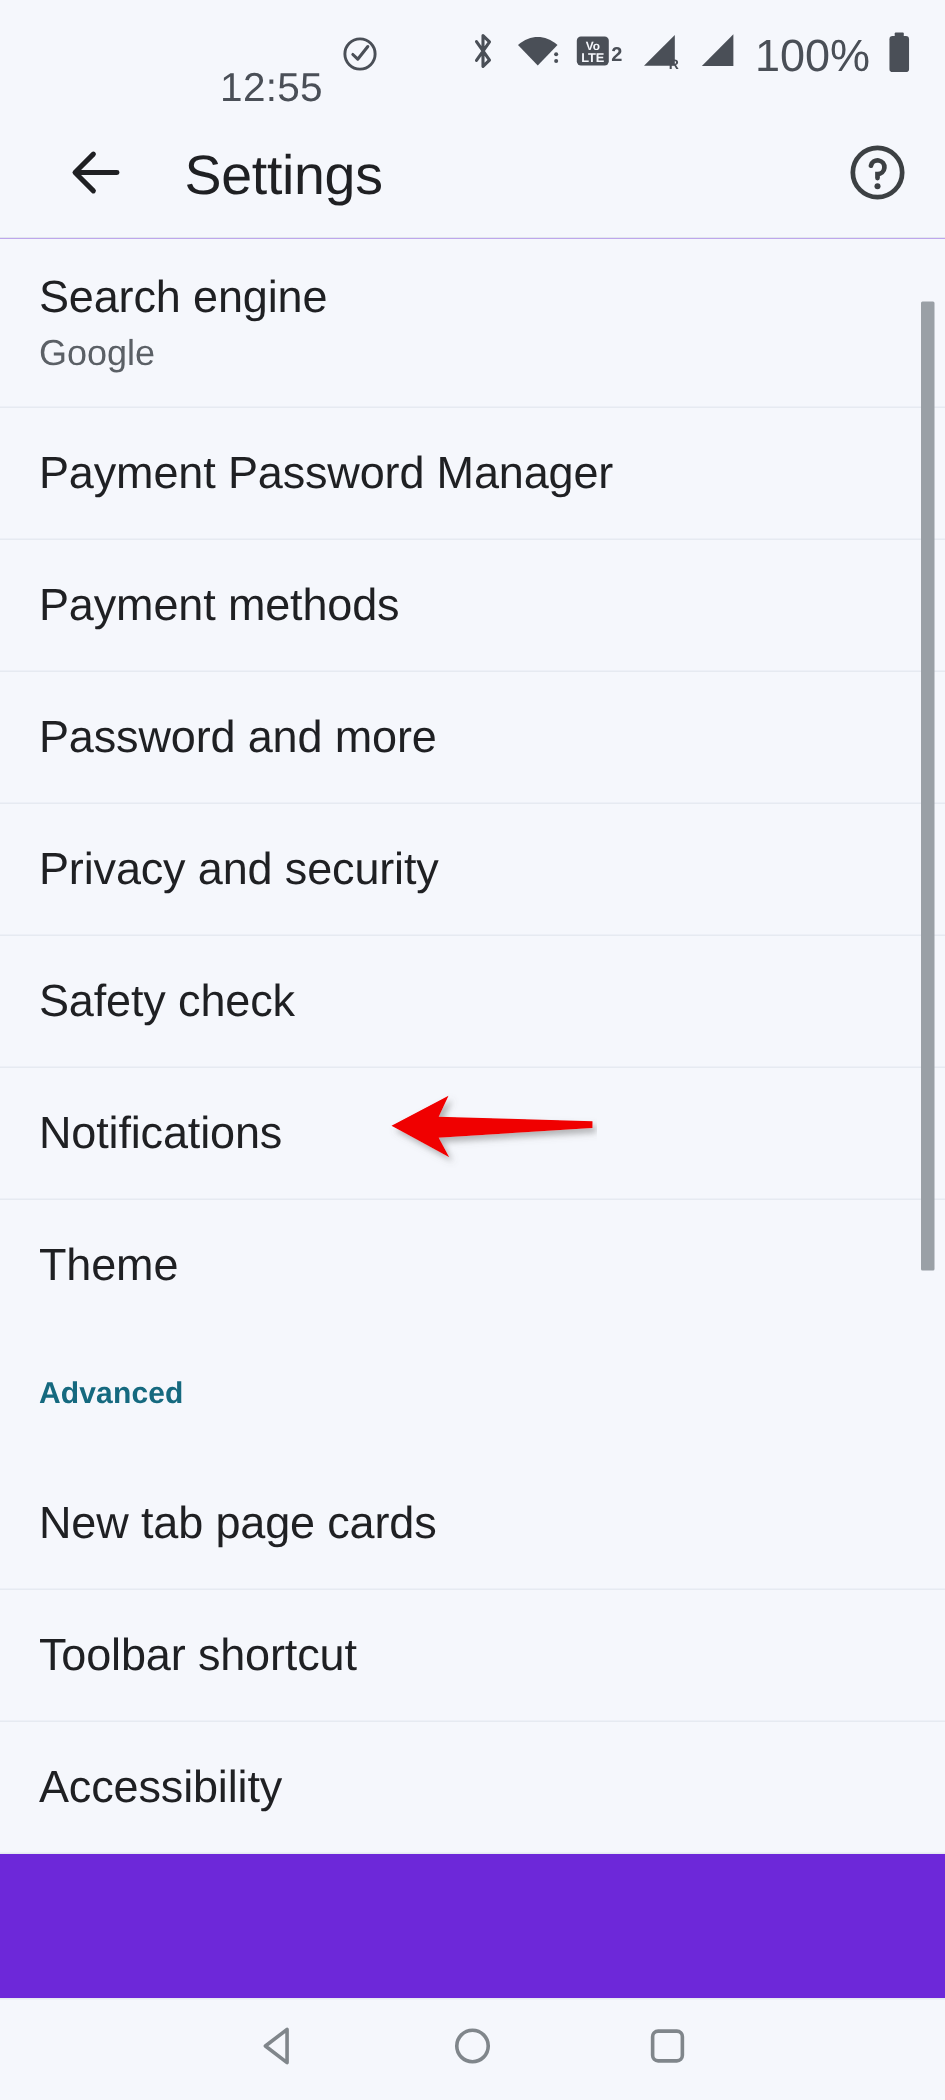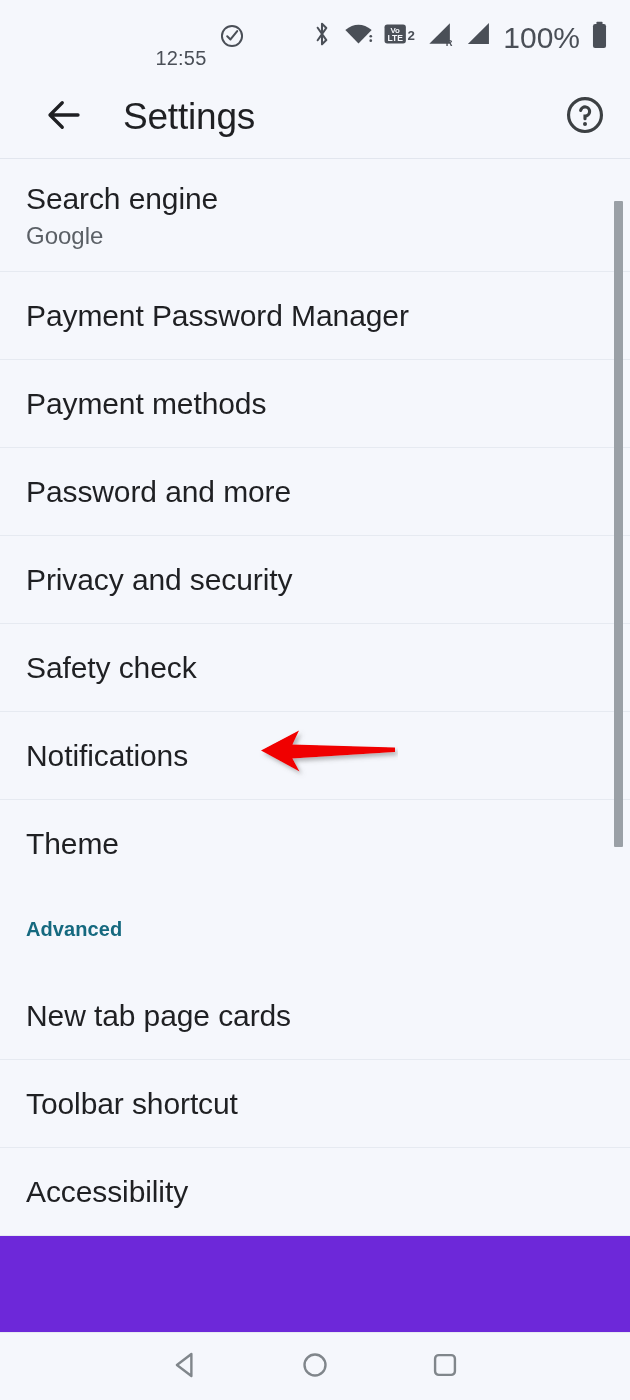--- a/index.html
+++ b/index.html
@@ -24,21 +24,21 @@
     position:relative;
     background:#f5f7fc;
   }
   .sb-left {
     position:absolute; left:0; right:0;
     display:flex; align-items:center; justify-content:center;
     gap:12px;
     transform:translateX(-115px);
   }
   .sb-time {
-    font-size:20px; color:#4a4f57; letter-spacing:0.2px;
+    font-size:27px; color:#4a4f57; letter-spacing:0.2px;
     font-family:"Liberation Sans", sans-serif;
     margin-top:41px;
   }
   .sb-right {
     position:absolute; right:22px;
     display:flex; align-items:flex-start; gap:11px;
   }
   .sb-pct { font-size:30px; color:#4a4f57; }
   .ico { display:block; }
 

